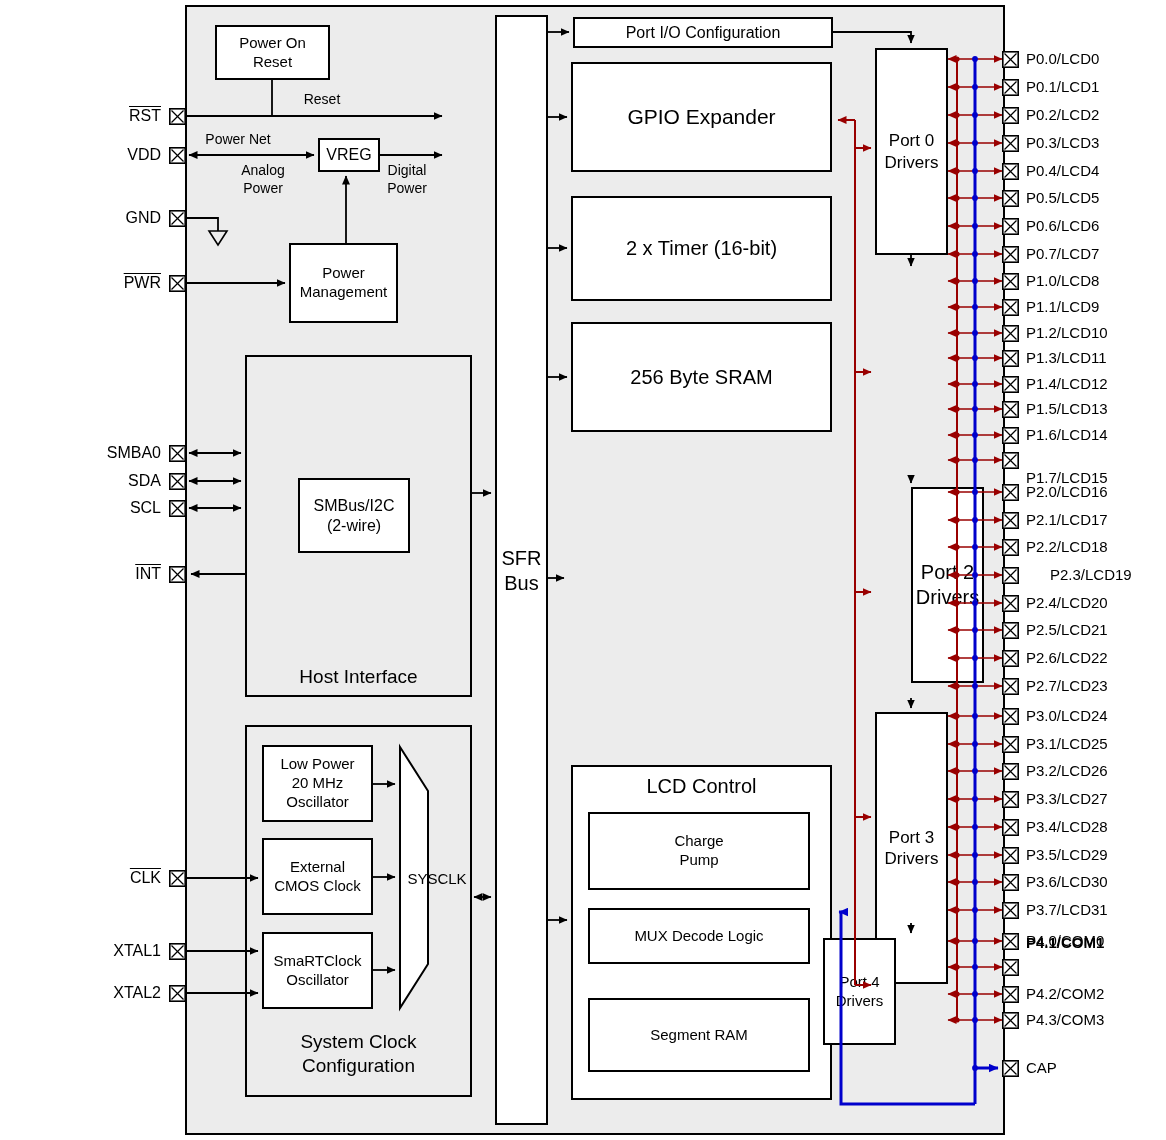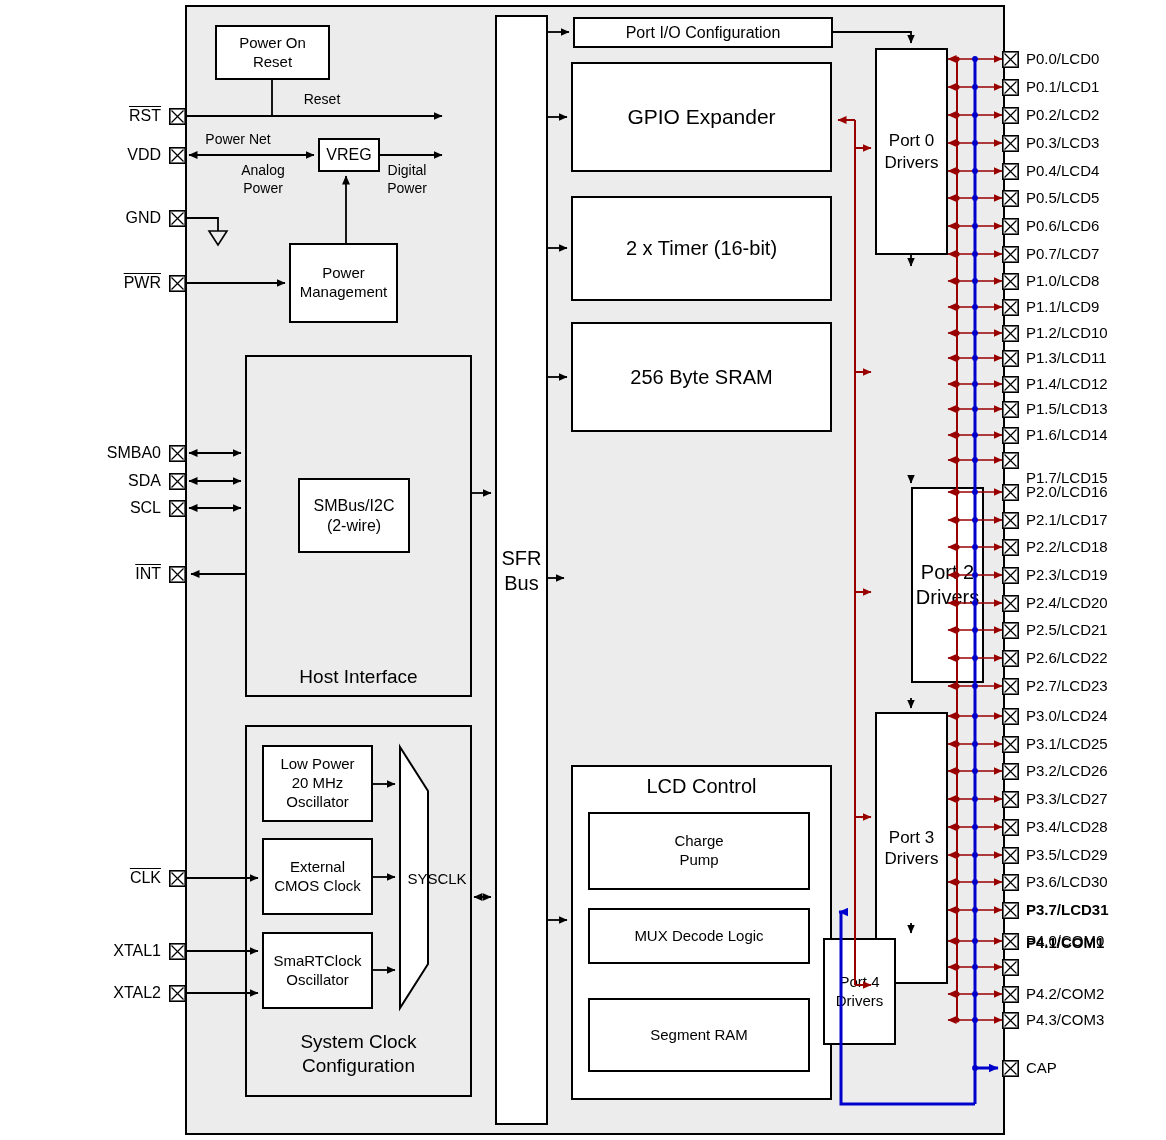--- a/index.html
+++ b/index.html
@@ -442,21 +442,21 @@
         <rect x="0.8" y="0.8" width="15.4" height="15.4" fill="#fff" stroke="#000" stroke-width="1.6"></rect>
         <line x1="2.5" y1="2.5" x2="14.5" y2="14.5" stroke="#000" stroke-width="1.3"></line>
         <line x1="14.5" y1="2.5" x2="2.5" y2="14.5" stroke="#000" stroke-width="1.3"></line>
       </svg></div>
     <div class="rpin" style="top: 537px;">P2.2/LCD18</div>
     <div class="pinbox" style="left: 1002px; top: 566.5px;"><svg width="17" height="17">
         <rect x="0.8" y="0.8" width="15.4" height="15.4" fill="#fff" stroke="#000" stroke-width="1.6"></rect>
         <line x1="2.5" y1="2.5" x2="14.5" y2="14.5" stroke="#000" stroke-width="1.3"></line>
         <line x1="14.5" y1="2.5" x2="2.5" y2="14.5" stroke="#000" stroke-width="1.3"></line>
       </svg></div>
-    <div class="rpin" style="top: 565px;">P2.3/LCD19</div>
+    <div class="rpin" style="top: 565px; margin-left: 24px;">P2.3/LCD19</div>
     <div class="pinbox" style="left: 1002px; top: 594.5px;"><svg width="17" height="17">
         <rect x="0.8" y="0.8" width="15.4" height="15.4" fill="#fff" stroke="#000" stroke-width="1.6"></rect>
         <line x1="2.5" y1="2.5" x2="14.5" y2="14.5" stroke="#000" stroke-width="1.3"></line>
         <line x1="14.5" y1="2.5" x2="2.5" y2="14.5" stroke="#000" stroke-width="1.3"></line>
       </svg></div>
     <div class="rpin" style="top: 593px;">P2.4/LCD20</div>
     <div class="pinbox" style="left: 1002px; top: 621.5px;"><svg width="17" height="17">
         <rect x="0.8" y="0.8" width="15.4" height="15.4" fill="#fff" stroke="#000" stroke-width="1.6"></rect>
         <line x1="2.5" y1="2.5" x2="14.5" y2="14.5" stroke="#000" stroke-width="1.3"></line>
         <line x1="14.5" y1="2.5" x2="2.5" y2="14.5" stroke="#000" stroke-width="1.3"></line>
@@ -514,21 +514,21 @@
         <rect x="0.8" y="0.8" width="15.4" height="15.4" fill="#fff" stroke="#000" stroke-width="1.6"></rect>
         <line x1="2.5" y1="2.5" x2="14.5" y2="14.5" stroke="#000" stroke-width="1.3"></line>
         <line x1="14.5" y1="2.5" x2="2.5" y2="14.5" stroke="#000" stroke-width="1.3"></line>
       </svg></div>
     <div class="rpin" style="top: 872px;">P3.6/LCD30</div>
     <div class="pinbox" style="left: 1002px; top: 901.5px;"><svg width="17" height="17">
         <rect x="0.8" y="0.8" width="15.4" height="15.4" fill="#fff" stroke="#000" stroke-width="1.6"></rect>
         <line x1="2.5" y1="2.5" x2="14.5" y2="14.5" stroke="#000" stroke-width="1.3"></line>
         <line x1="14.5" y1="2.5" x2="2.5" y2="14.5" stroke="#000" stroke-width="1.3"></line>
       </svg></div>
-    <div class="rpin" style="top: 900px; font-weight: bold;">P3.7/LCD31</div>
+    <div class="rpin" style="top: 900px;">P3.7/LCD31</div>
     <div class="pinbox" style="left: 1002px; top: 932.5px;"><svg width="17" height="17">
         <rect x="0.8" y="0.8" width="15.4" height="15.4" fill="#fff" stroke="#000" stroke-width="1.6"></rect>
         <line x1="2.5" y1="2.5" x2="14.5" y2="14.5" stroke="#000" stroke-width="1.3"></line>
         <line x1="14.5" y1="2.5" x2="2.5" y2="14.5" stroke="#000" stroke-width="1.3"></line>
       </svg></div>
     <div class="rpin" style="top: 931px;">P4.0/COM0</div>
     <div class="pinbox" style="left: 1002px; top: 958.5px;"><svg width="17" height="17">
         <rect x="0.8" y="0.8" width="15.4" height="15.4" fill="#fff" stroke="#000" stroke-width="1.6"></rect>
         <line x1="2.5" y1="2.5" x2="14.5" y2="14.5" stroke="#000" stroke-width="1.3"></line>
         <line x1="14.5" y1="2.5" x2="2.5" y2="14.5" stroke="#000" stroke-width="1.3"></line>

